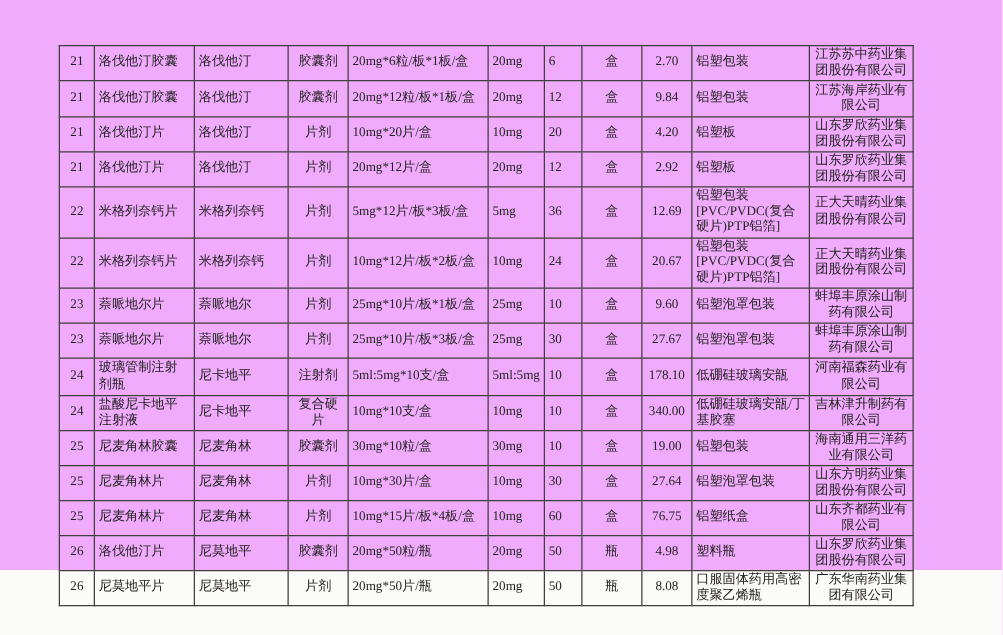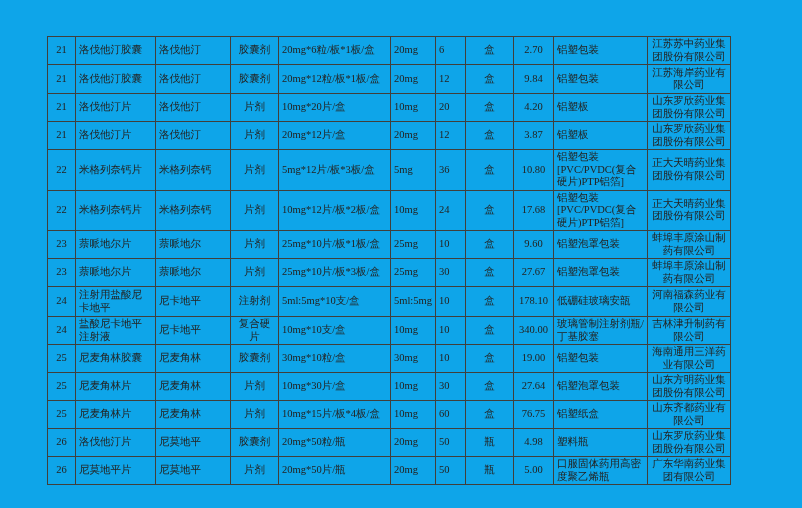--- a/index.html
+++ b/index.html
@@ -3,22 +3,22 @@
   <meta charset="utf-8">
   <style>
     html, body {
       margin: 0; padding: 0;
       width: 802px; height: 508px;
       background: #fbfbf9;
       overflow: hidden;
     }
     .page {
       position: relative;
-      width: 802px; height: 508px;
-      background: #0ea5e9;
+      width: 802px; height: 456px;
+      background: #f0abfc;
     }
     table.price-table {
       position: absolute;
       left: 47px; top: 36px;
       width: 683px;
       border-collapse: collapse;
       table-layout: fixed;
       font-family: "Liberation Serif", "DejaVu Serif", serif;
       color: #242220;
     }
@@ -103,47 +103,47 @@
         </tr>
         <tr class="row-4">
           <td class="ac">21</td>
           <td class="al">洛伐他汀片</td>
           <td class="al">洛伐他汀</td>
           <td class="ac">片剂</td>
           <td class="al">20mg*12片/盒</td>
           <td class="al">20mg</td>
           <td class="al">12</td>
           <td class="ac">盒</td>
-          <td class="ac">3.87</td>
+          <td class="ac">2.92</td>
           <td class="al">铝塑板</td>
           <td class="ac">山东罗欣药业集团股份有限公司</td>
         </tr>
         <tr class="row-5">
           <td class="ac">22</td>
           <td class="al">米格列奈钙片</td>
           <td class="al">米格列奈钙</td>
           <td class="ac">片剂</td>
           <td class="al">5mg*12片/板*3板/盒</td>
           <td class="al">5mg</td>
           <td class="al">36</td>
           <td class="ac">盒</td>
-          <td class="ac">10.80</td>
+          <td class="ac">12.69</td>
           <td class="al">铝塑包装[PVC/PVDC(复合硬片)PTP铝箔]</td>
           <td class="ac">正大天晴药业集团股份有限公司</td>
         </tr>
         <tr class="row-6">
           <td class="ac">22</td>
           <td class="al">米格列奈钙片</td>
           <td class="al">米格列奈钙</td>
           <td class="ac">片剂</td>
           <td class="al">10mg*12片/板*2板/盒</td>
           <td class="al">10mg</td>
           <td class="al">24</td>
           <td class="ac">盒</td>
-          <td class="ac">17.68</td>
+          <td class="ac">20.67</td>
           <td class="al">铝塑包装[PVC/PVDC(复合硬片)PTP铝箔]</td>
           <td class="ac">正大天晴药业集团股份有限公司</td>
         </tr>
         <tr class="row-7">
           <td class="ac">23</td>
           <td class="al">萘哌地尔片</td>
           <td class="al">萘哌地尔</td>
           <td class="ac">片剂</td>
           <td class="al">25mg*10片/板*1板/盒</td>
           <td class="al">25mg</td>
@@ -161,42 +161,42 @@
           <td class="al">25mg*10片/板*3板/盒</td>
           <td class="al">25mg</td>
           <td class="al">30</td>
           <td class="ac">盒</td>
           <td class="ac">27.67</td>
           <td class="al">铝塑泡罩包装</td>
           <td class="ac">蚌埠丰原涂山制药有限公司</td>
         </tr>
         <tr class="row-9">
           <td class="ac">24</td>
-          <td class="al">注射用盐酸尼卡地平</td>
+          <td class="al">玻璃管制注射剂瓶</td>
           <td class="al">尼卡地平</td>
           <td class="ac">注射剂</td>
           <td class="al">5ml:5mg*10支/盒</td>
           <td class="al">5ml:5mg</td>
           <td class="al">10</td>
           <td class="ac">盒</td>
           <td class="ac">178.10</td>
           <td class="al">低硼硅玻璃安瓿</td>
           <td class="ac">河南福森药业有限公司</td>
         </tr>
         <tr class="row-10">
           <td class="ac">24</td>
           <td class="al">盐酸尼卡地平注射液</td>
           <td class="al">尼卡地平</td>
           <td class="ac">复合硬片</td>
           <td class="al">10mg*10支/盒</td>
           <td class="al">10mg</td>
           <td class="al">10</td>
           <td class="ac">盒</td>
           <td class="ac">340.00</td>
-          <td class="al">玻璃管制注射剂瓶/丁基胶塞</td>
+          <td class="al">低硼硅玻璃安瓿/丁基胶塞</td>
           <td class="ac">吉林津升制药有限公司</td>
         </tr>
         <tr class="row-11">
           <td class="ac">25</td>
           <td class="al">尼麦角林胶囊</td>
           <td class="al">尼麦角林</td>
           <td class="ac">胶囊剂</td>
           <td class="al">30mg*10粒/盒</td>
           <td class="al">30mg</td>
           <td class="al">10</td>
@@ -246,19 +246,19 @@
         </tr>
         <tr class="row-15">
           <td class="ac">26</td>
           <td class="al">尼莫地平片</td>
           <td class="al">尼莫地平</td>
           <td class="ac">片剂</td>
           <td class="al">20mg*50片/瓶</td>
           <td class="al">20mg</td>
           <td class="al">50</td>
           <td class="ac">瓶</td>
-          <td class="ac">5.00</td>
+          <td class="ac">8.08</td>
           <td class="al">口服固体药用高密度聚乙烯瓶</td>
           <td class="ac">广东华南药业集团有限公司</td>
         </tr>
       </tbody>
   </table>
 </div>
 
 </body></html>

